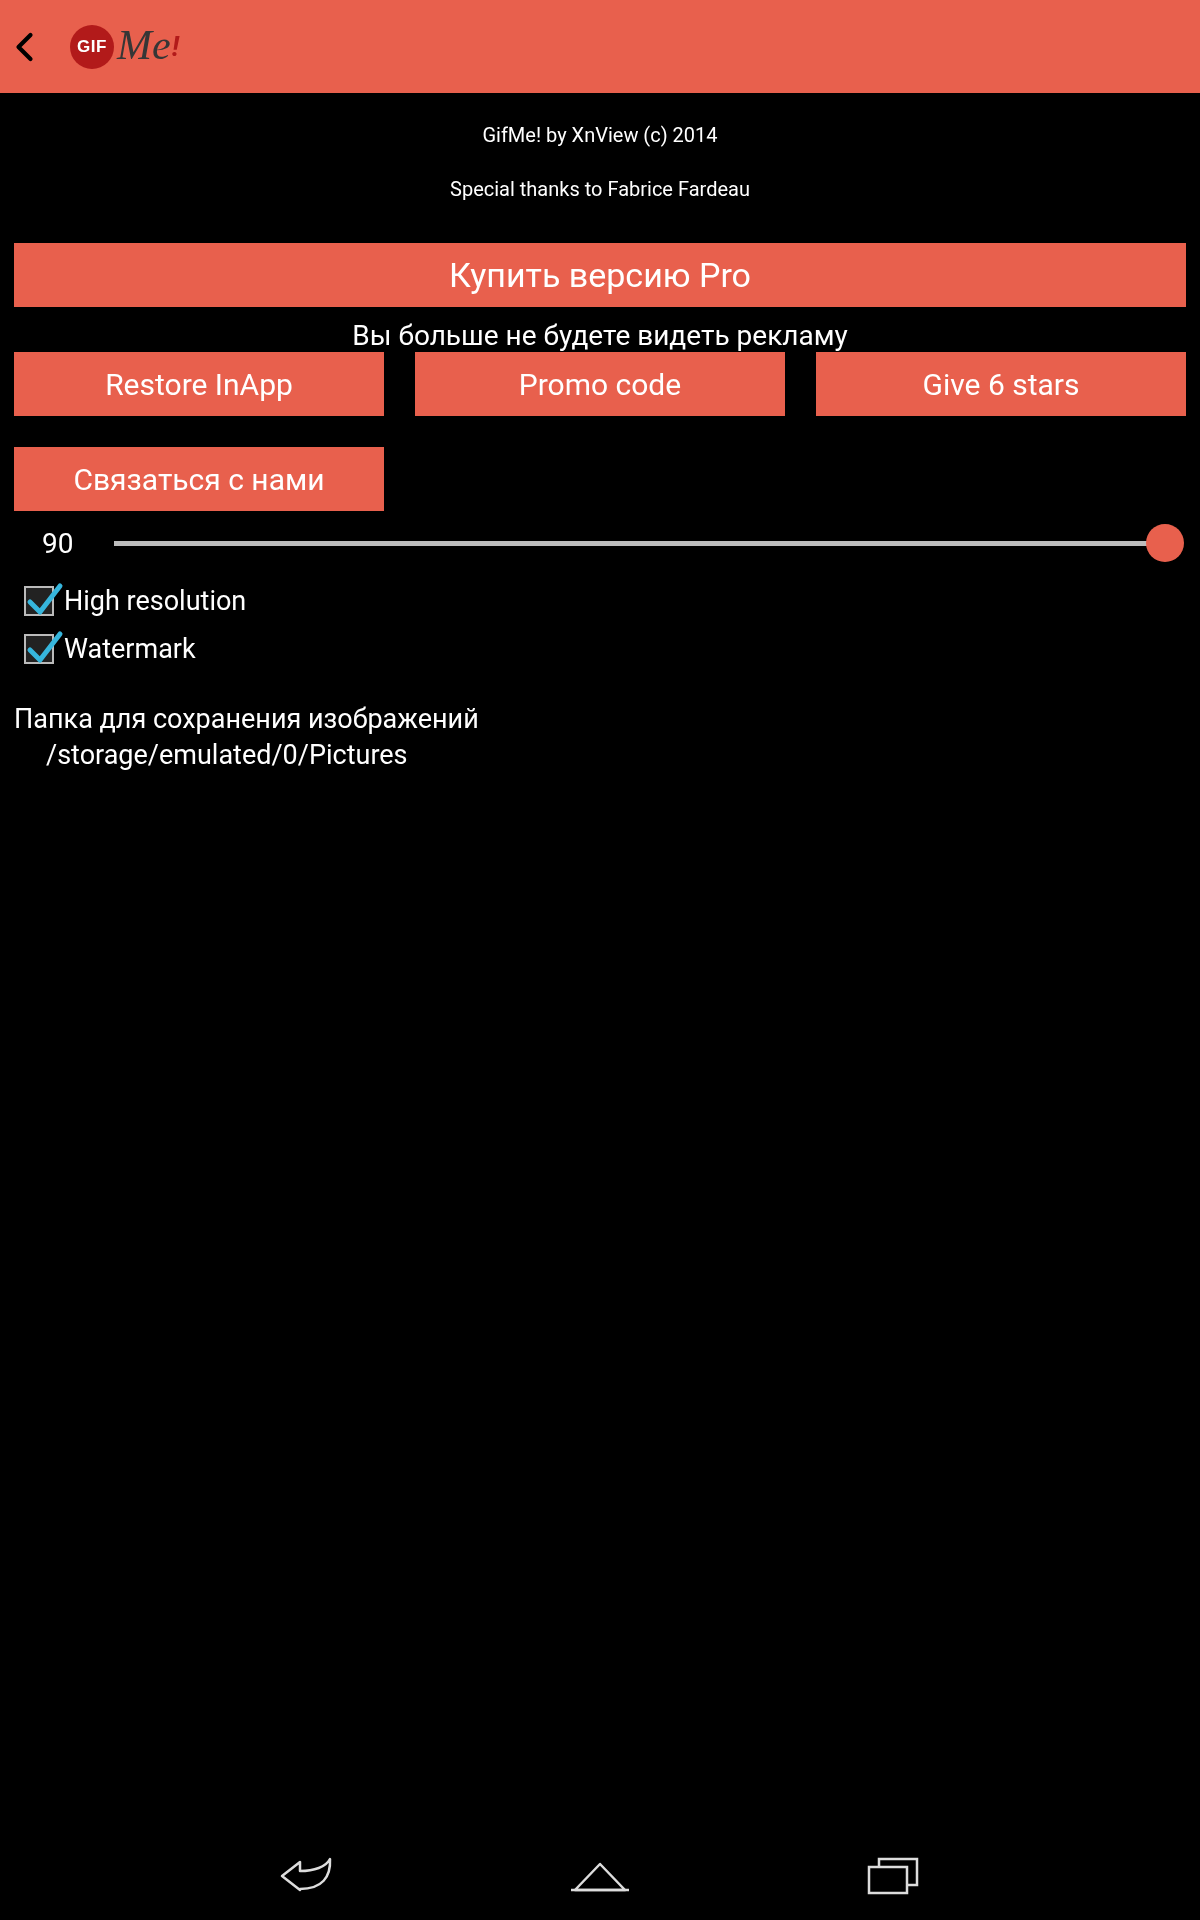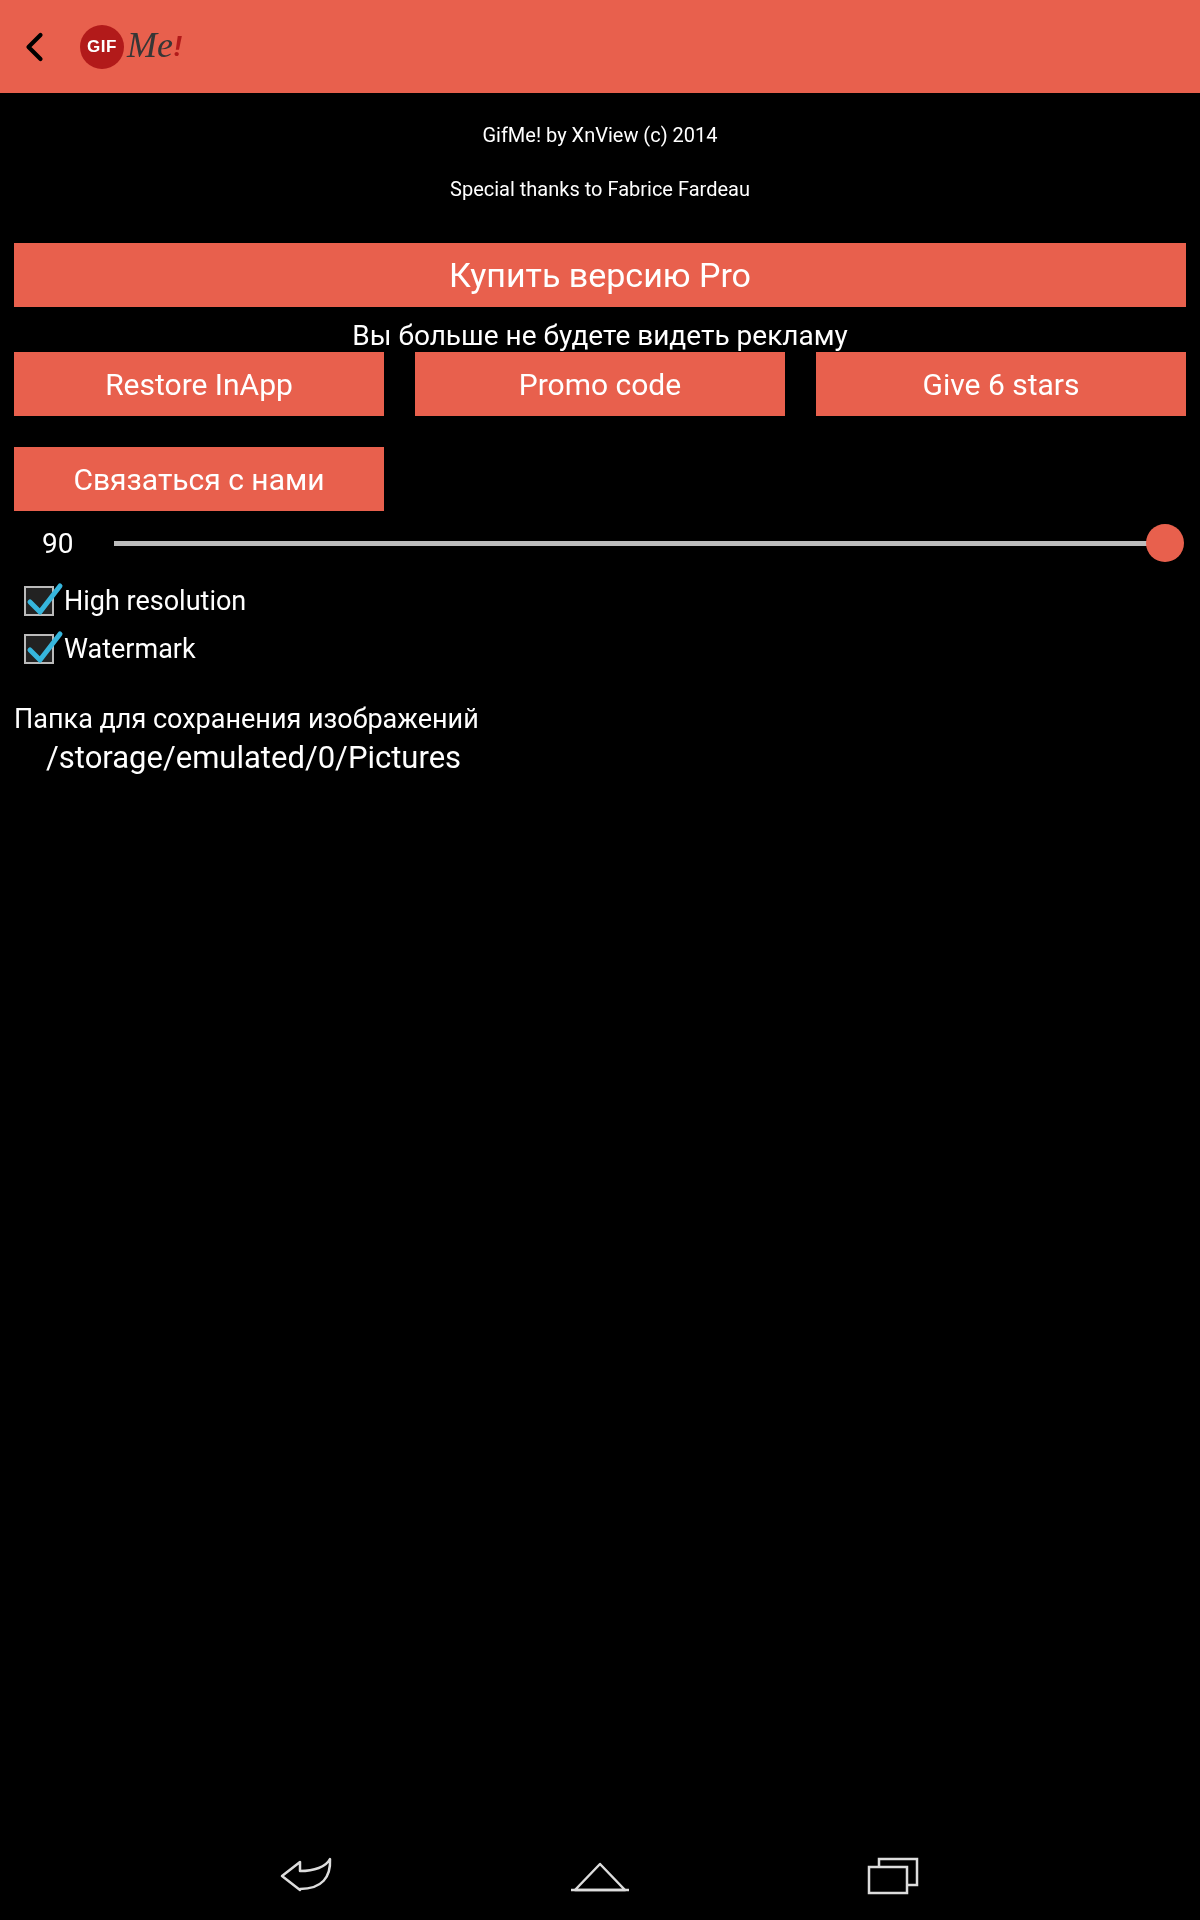--- a/index.html
+++ b/index.html
@@ -14,21 +14,21 @@
       color: #fff;
       font-family: Roboto, "Helvetica Neue", Arial, sans-serif;
       overflow: hidden;
       position: relative;
     }
     .header {
       height: 93px;
       background: #e8604d;
       display: flex;
       align-items: center;
-      padding-left: 18px;
+      padding-left: 8px;
     }
     .back-chevron {
       width: 36px;
       height: 36px;
     }
     .back-chevron svg { display: block; }
     .logo-wrap {
       margin-left: 26px;
       display: flex;
       align-items: center;
@@ -46,21 +46,21 @@
       color: #fff;
       font-weight: 700;
       font-size: 17px;
       letter-spacing: 0.5px;
       font-family: Arial, sans-serif;
     }
     .logo-me {
       font-family: "Brush Script MT", cursive;
       font-style: italic;
       color: #363636;
-      font-size: 36px;
+      font-size: 42px;
       margin-left: 3px;
       transform: translateY(-2px);
     }
     .logo-bang {
       color: #b21a1a;
       font-style: italic;
       font-size: 28px;
       font-weight: 700;
       margin-left: 1px;
     }
@@ -177,21 +177,21 @@
       font-size: 27px;
       margin-left: 10px;
       color: #fff;
     }
     .folder-label {
       font-size: 27px;
       margin-top: 38px;
       color: #fff;
     }
     .folder-path {
-      font-size: 31px;
+      font-size: 27px;
       margin-left: 32px;
       margin-top: 4px;
       color: #fff;
     }
     .navbar {
       position: absolute;
       bottom: 0;
       left: 0;
       right: 0;
       height: 88px;

